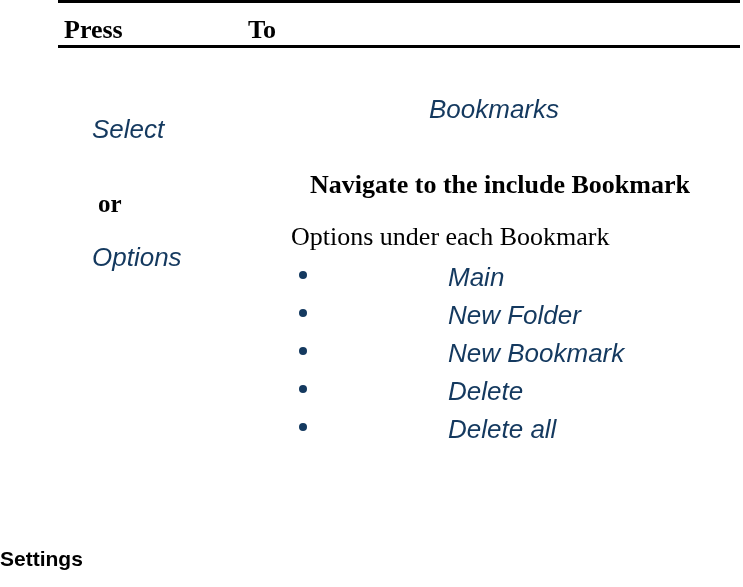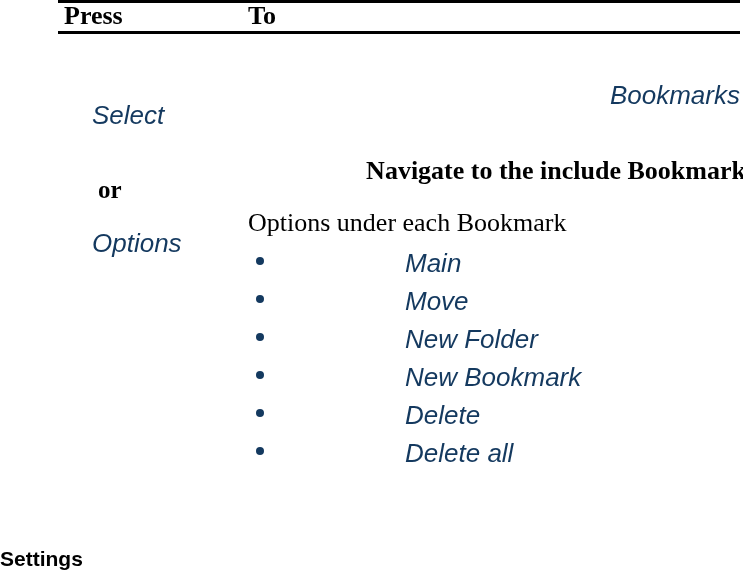--- a/index.html
+++ b/index.html
@@ -31,21 +31,21 @@
     width: 682px;
   }
   .rule-head {
     height: 0;
     border-top: 3px solid #000000;
     width: 682px;
   }
 
   .header-row {
     display: flex;
-    height: 28px;
+    height: 42px;
     align-items: flex-end;
   }
   .header-row .col-press {
     width: 182px;
     box-sizing: border-box;
     padding-left: 6px;
   }
   .header-row .col-to {
     flex: 1;
     box-sizing: border-box;
@@ -98,32 +98,32 @@
   }
 
   .para {
     font-family: "Liberation Serif", serif;
     font-size: 26px;
     line-height: 34px;
     color: #000000;
     text-align: justify;
     text-justify: inter-word;
   }
-  .para.nojust { text-align: right; }
+  .para.nojust { text-align: center; }
 
   .blue-inline {
     font-family: "Liberation Sans", sans-serif;
     font-style: italic;
     color: #14395f;
   }
 
   
   .r-select   { position: absolute; left: 0; top: 44px;  width: 682px; }
   .r-or       { position: absolute; left: 6px; top: 120px; width: 682px; font-weight: bold; }
-  .r-options  { position: absolute; left: 0; top: 172px; width: 682px; }
+  .r-options  { position: absolute; left: 0; top: 172px; width: 682px; gap: 43px; }
 
   .r-or .blue-label, .r-or .black-label { line-height: 32px; }
 
   
   .bullets {
     list-style: none;
     margin: 6px 0 0 0;
     padding: 0;
   }
   .bullets li {
@@ -210,24 +210,20 @@
       </div>
       <div class="cell-right">
         <div class="para">Options under each Bookmark</div>
         <ul class="bullets">
           <li>
             <span class="bullet-dot"></span>
             <span class="bullet-text">Main</span>
           </li>
           <li>
             <span class="bullet-dot"></span>
-            <span class="bullet-text">Move</span>
-          </li>
-          <li>
-            <span class="bullet-dot"></span>
             <span class="bullet-text">New Folder</span>
           </li>
           <li>
             <span class="bullet-dot"></span>
             <span class="bullet-text">New Bookmark</span>
           </li>
           <li>
             <span class="bullet-dot"></span>
             <span class="bullet-text">Delete</span>
           </li>

